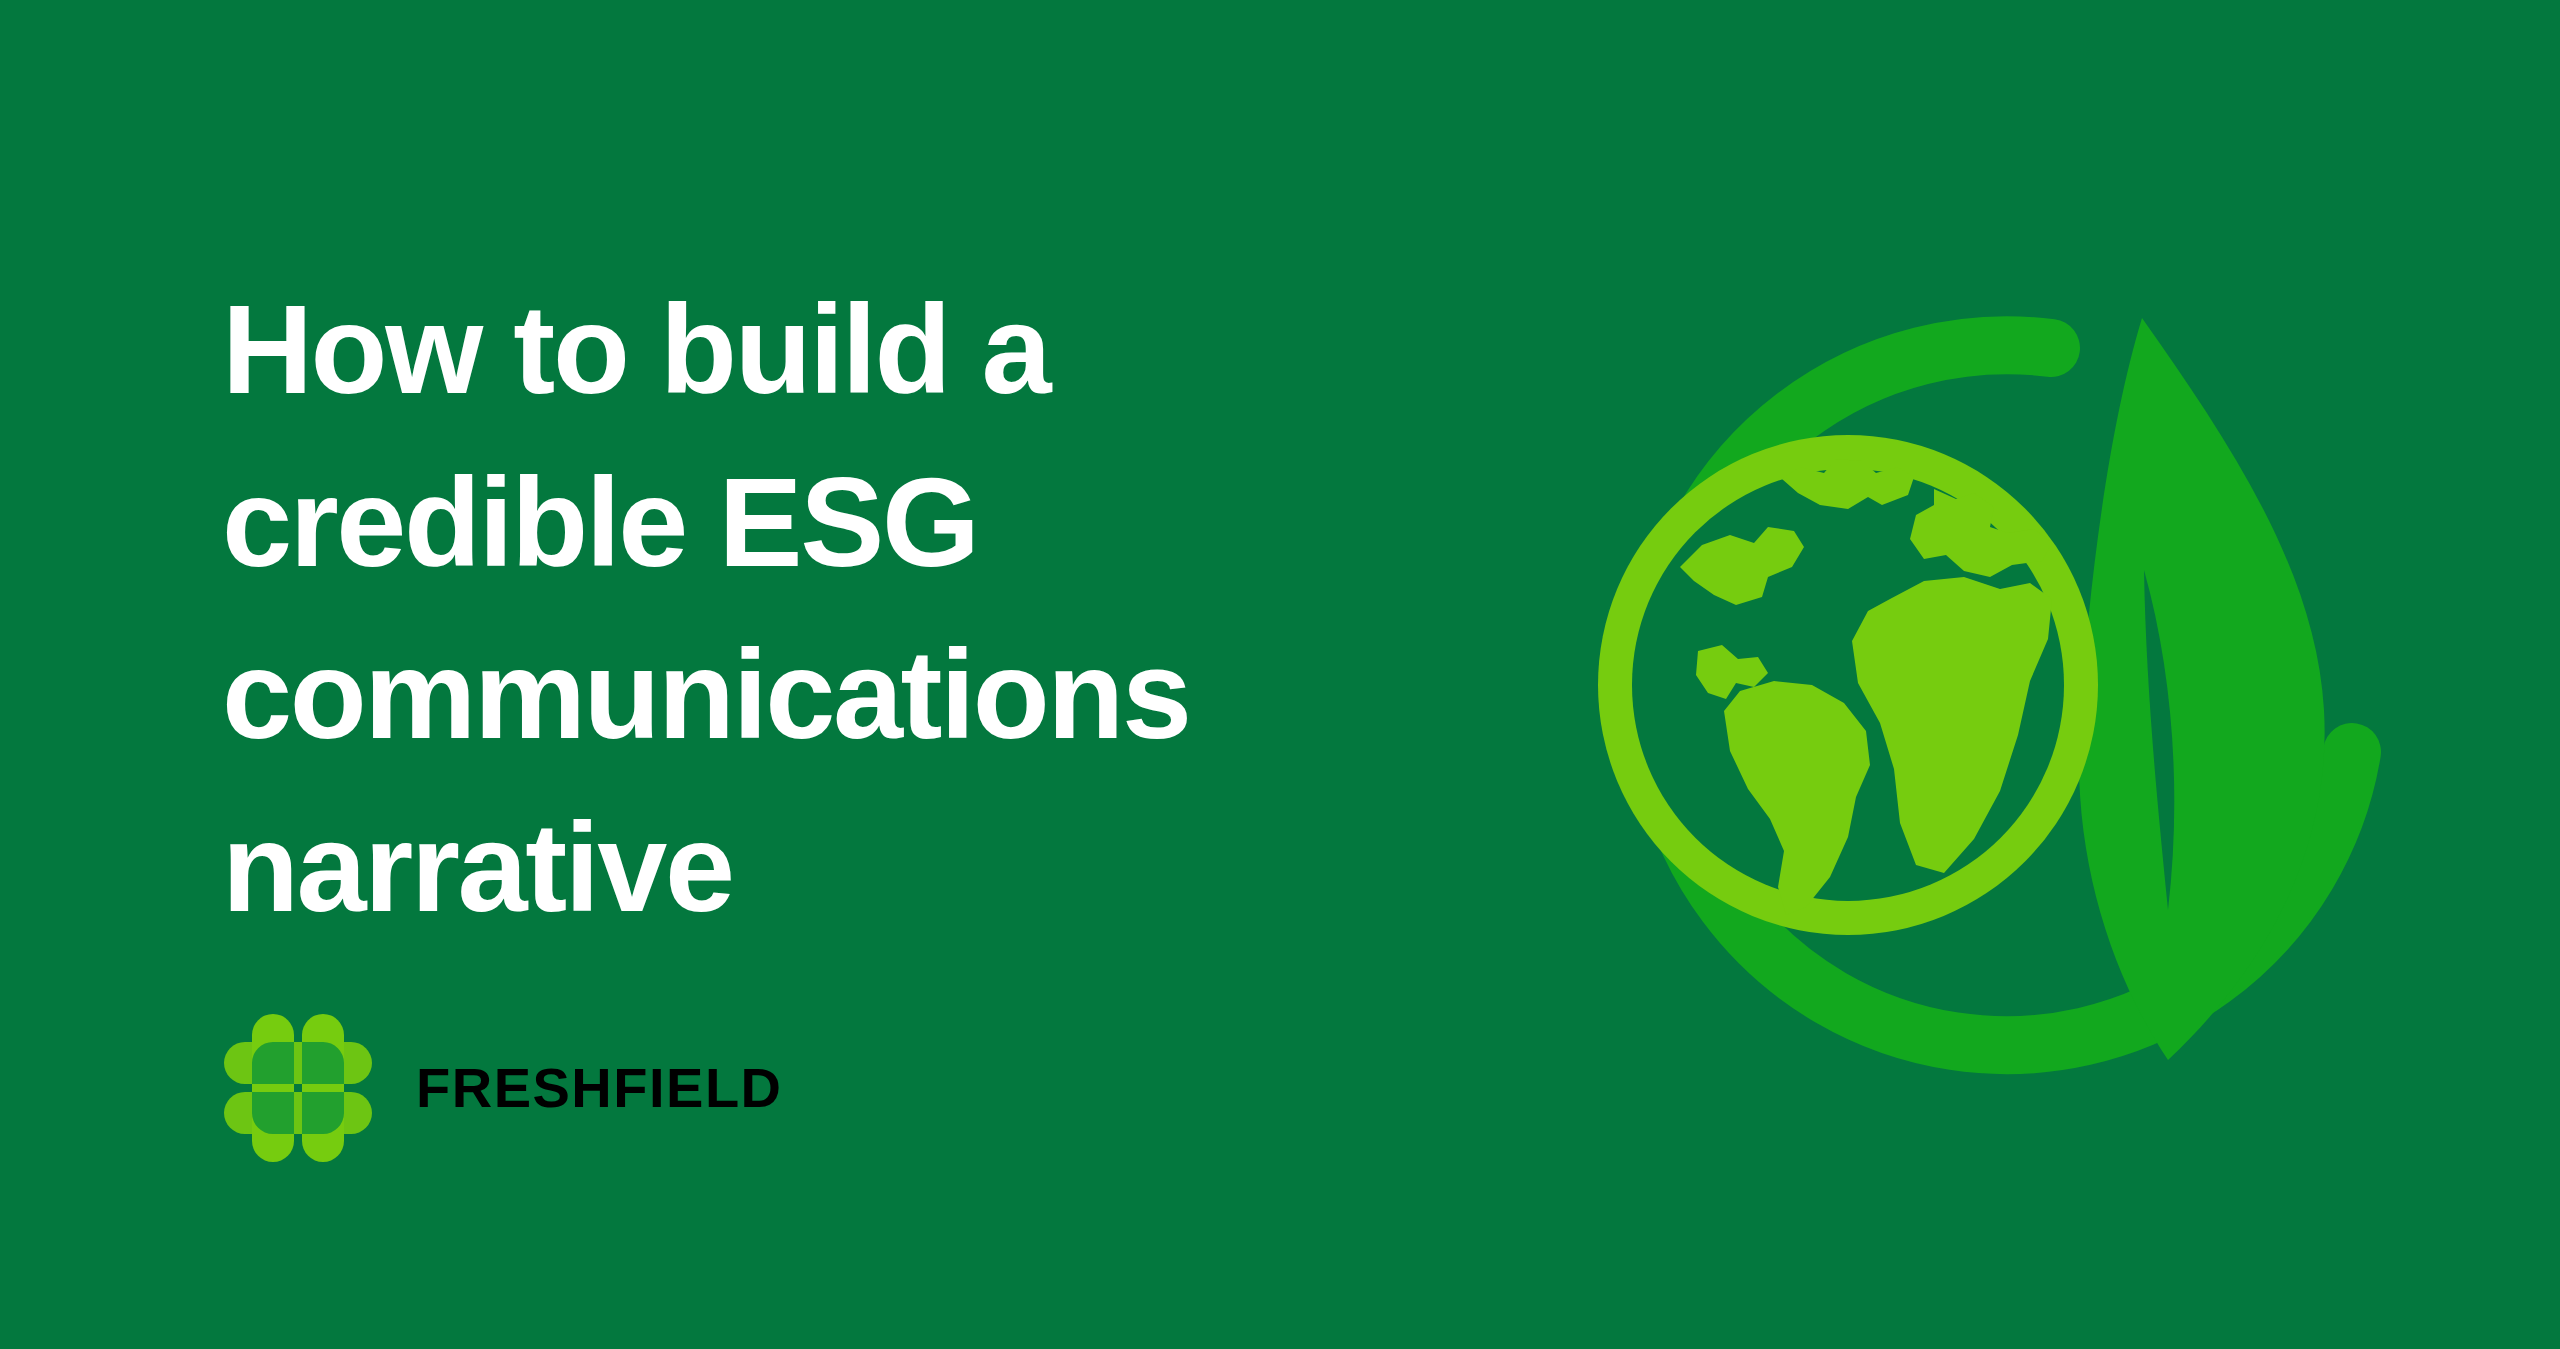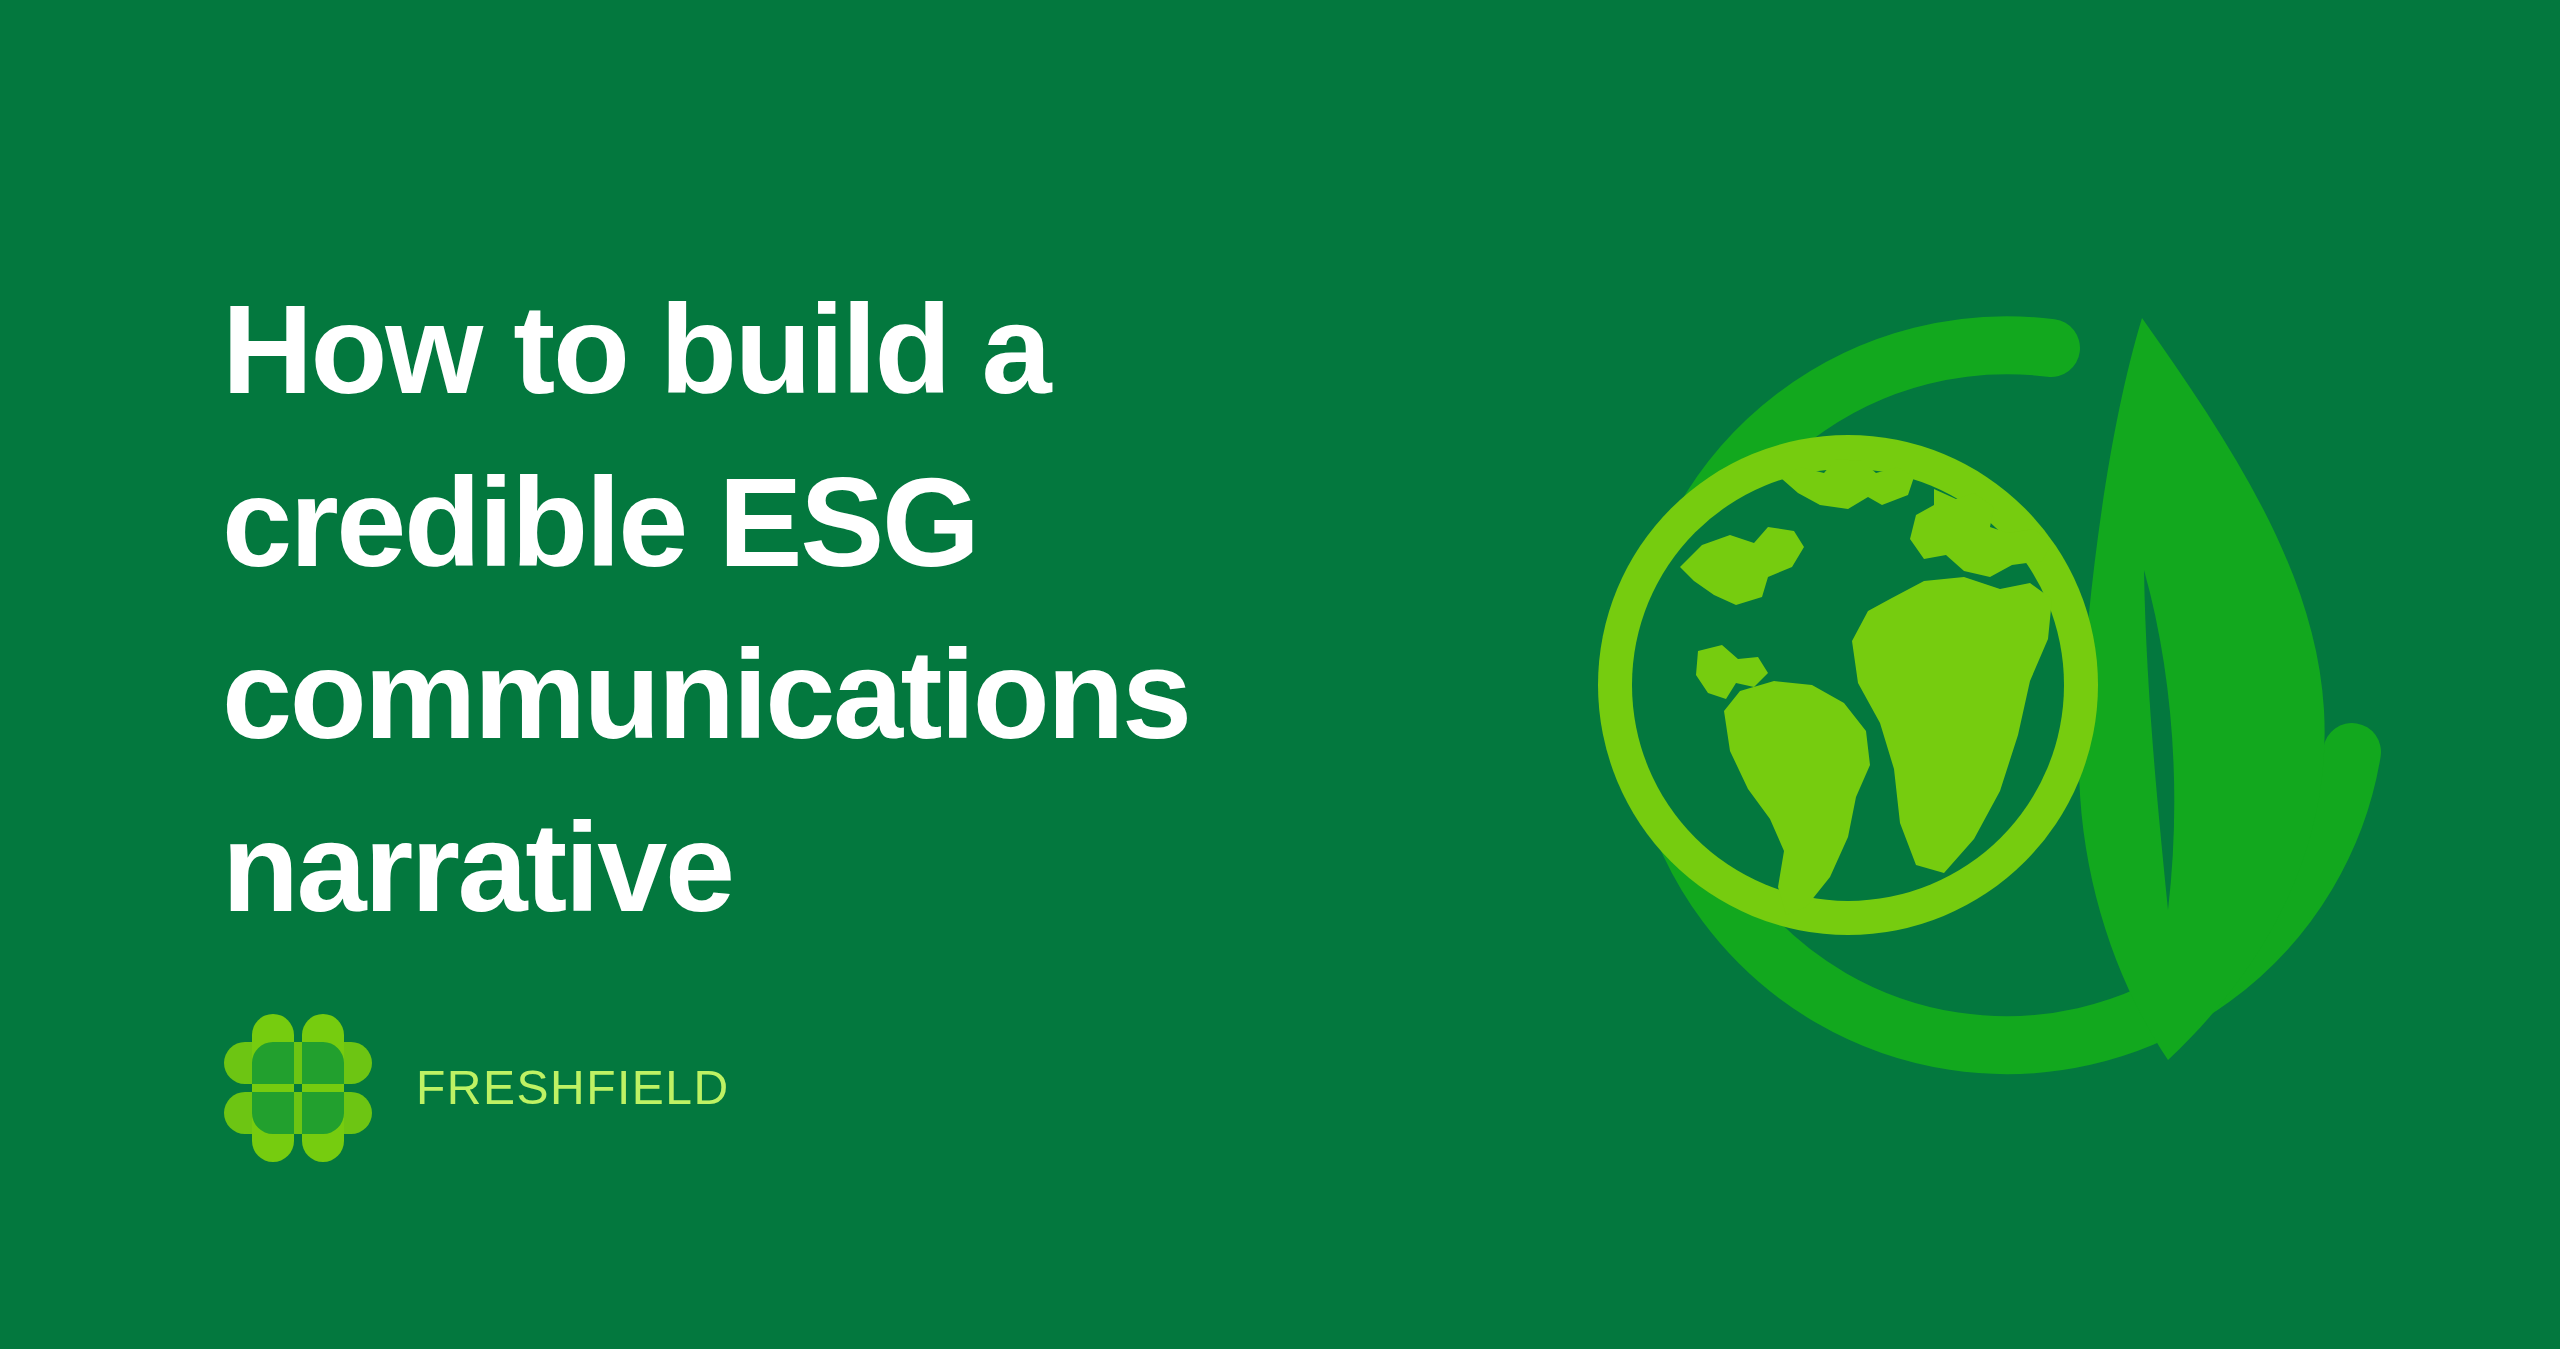--- a/index.html
+++ b/index.html
@@ -53,24 +53,24 @@
     gap: 42px;
   }
 
   .logo-mark {
     width: 152px;
     height: 152px;
     display: block;
   }
 
   .wordmark {
-    color: #bef264;
+    color: #000000;
     font-family: "Liberation Sans", sans-serif;
-    font-weight: 400;
-    font-size: 48px;
+    font-weight: 700;
+    font-size: 56px;
     letter-spacing: 1.5px;
     line-height: 1;
     white-space: nowrap;
   }
 
   
   .artwork {
     position: absolute;
     left: 1468px;
     top: 270px;

